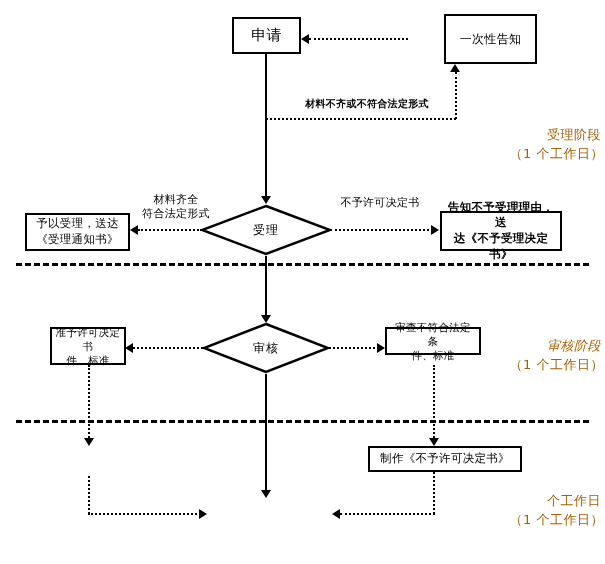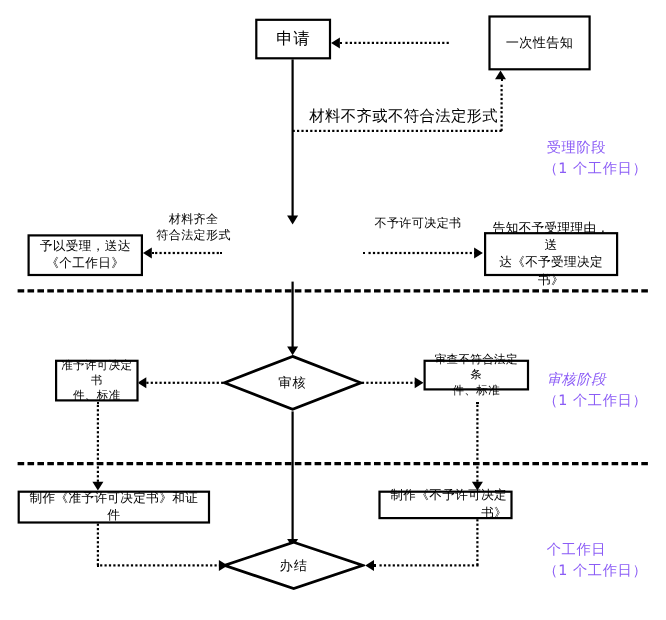--- a/index.html
+++ b/index.html
@@ -59,22 +59,22 @@
     position: absolute;
     color: #000000;
     text-align: center;
     line-height: 1.3;
     white-space: pre-line;
     letter-spacing: 0.3px;
   }
   
   .stage-caption {
     position: absolute;
-    color: #8b5cf6;
-    text-align: left;
+    color: #a16207;
+    text-align: right;
     line-height: 1.45;
     white-space: pre-line;
     letter-spacing: 0.5px;
   }
   
   .seg {
     position: absolute;
     background: #000000;
   }
   .seg-v-solid { width: 2px; }
@@ -144,42 +144,48 @@
 
   <div class="box" style="left:408px; top:14px; width:93px; height:50px; font-size:12px;margin-left:36px;">一次性告知</div>
 
   <div class="dot-h" style="left:309px; top:38px; width:99px;"></div>
   <div class="arrow arrow-left" style="left:301px; top:34px;"></div>
 
   <div class="dot-h" style="left:266px; top:118px; width:190px;"></div>
   <div class="dot-v" style="left:455px; top:72px; height:47px;"></div>
   <div class="arrow arrow-up" style="left:450px; top:64px;"></div>
 
-  <div class="edge-label" style="left:281px; top:97px; width:172px; font-size:14px;">材料不齐或不符合法定形式</div>
+  <div class="edge-label" style="left:281px; top:97px; width:172px; font-size:10px;font-weight:bold;">材料不齐或不符合法定形式</div>
 
   <div class="seg seg-v-solid" style="left:265px; top:54px; height:143px;"></div>
   <div class="arrow arrow-down" style="left:261px; top:196px;"></div>
 
+  <div class="diamond-wrap" style="left:200px; top:204px; width:132px; height:52px;">
+    <svg width="132" height="52" viewBox="0 0 132 52">
+      <polygon points="66,2 130,26 66,50 2,26" fill="#ffffff" stroke="#000000" stroke-width="2.5"></polygon>
+    </svg>
+    <div class="diamond-label" style="font-size:12px;">受理</div>
+  </div>
 
   <div class="dot-h" style="left:138px; top:229px; width:64px;"></div>
   <div class="arrow arrow-left" style="left:130px; top:225px;"></div>
   <div class="edge-label" style="left: 130px; top: 193px; width: 92px; font-size: 11px; white-space: pre-line;">材料齐全
 符合法定形式</div>
 
   <div class="box" style="left:25px; top:213px; width:105px; height:38px; font-size:11.5px;">
     <span style="white-space: pre-line;">予以受理，送达
-《个工作日》</span>
+《受理通知书》</span>
   </div>
 
   <div class="dot-h" style="left:330px; top:229px; width:103px;"></div>
   <div class="arrow arrow-right" style="left:431px; top:225px;"></div>
   <div class="edge-label" style="left:320px; top:196px; width:120px; font-size:11px;">不予许可决定书</div>
 
   <div class="box" style="left:440px; top:211px; width:122px; height:40px; font-size:11.5px;">
-    <span style="white-space: pre-line;">告知不予受理理由，送
+    <span style="white-space: pre-line; font-weight: bold;">告知不予受理理由，送
 达《不予受理决定书》</span>
   </div>
 
   <div class="seg seg-v-solid" style="left:265px; top:256px; height:63px;"></div>
   <div class="arrow arrow-down" style="left:261px; top:315px;"></div>
 
   <div class="diamond-wrap" style="left:202px; top:322px; width:128px; height:52px;">
     <svg width="128" height="52" viewBox="0 0 128 52">
       <polygon points="64,2 126,26 64,50 2,26" fill="#ffffff" stroke="#000000" stroke-width="2.5"></polygon>
     </svg>
@@ -204,32 +210,25 @@
 
   <div class="dot-v" style="left:88px; top:365px; height:76px;"></div>
   <div class="arrow arrow-down" style="left:84px; top:438px;"></div>
 
   <div class="dot-v" style="left:433px; top:365px; height:76px;"></div>
   <div class="arrow arrow-down" style="left:429px; top:438px;"></div>
 
   <div class="seg seg-v-solid" style="left:265px; top:374px; height:120px;"></div>
   <div class="arrow arrow-down" style="left:261px; top:490px;"></div>
 
-  <div class="box" style="left:16px; top:446px; width:175px; height:30px; font-size:11.5px;">制作《准予许可决定书》和证件</div>
-
-  <div class="box" style="left:344px; top:446px; width:122px; height:26px; font-size:11.5px;text-align:right;">制作《不予许可决定书》</div>
+
+  <div class="box" style="left:368px; top:446px; width:154px; height:26px; font-size:11.5px;text-align:right;">制作《不予许可决定书》</div>
 
   <div class="dot-v" style="left:88px; top:476px; height:38px;"></div>
   <div class="dot-h" style="left:88px; top:513px; width:113px;"></div>
   <div class="arrow arrow-right" style="left:199px; top:509px;"></div>
 
   <div class="dot-v" style="left:433px; top:472px; height:42px;"></div>
   <div class="dot-h" style="left:340px; top:513px; width:95px;"></div>
   <div class="arrow arrow-left" style="left:332px; top:509px;"></div>
 
-  <div class="diamond-wrap" style="left:202px; top:491px; width:130px; height:46px;">
-    <svg width="130" height="46" viewBox="0 0 130 46">
-      <polygon points="65,2 128,23 65,44 2,23" fill="#ffffff" stroke="#000000" stroke-width="2.5"></polygon>
-    </svg>
-    <div class="diamond-label" style="font-size:12px;">办结</div>
-  </div>
 
 </div>
 
 </body></html>

